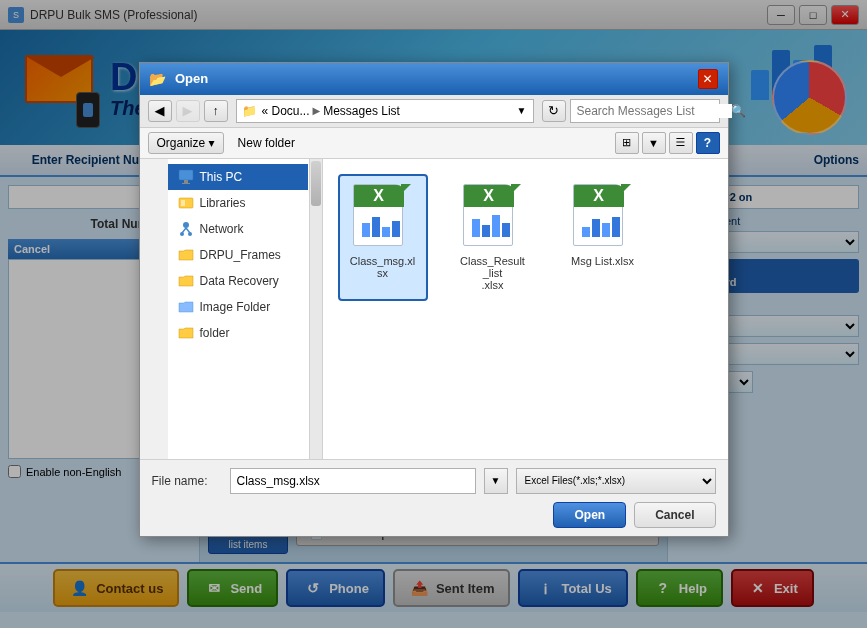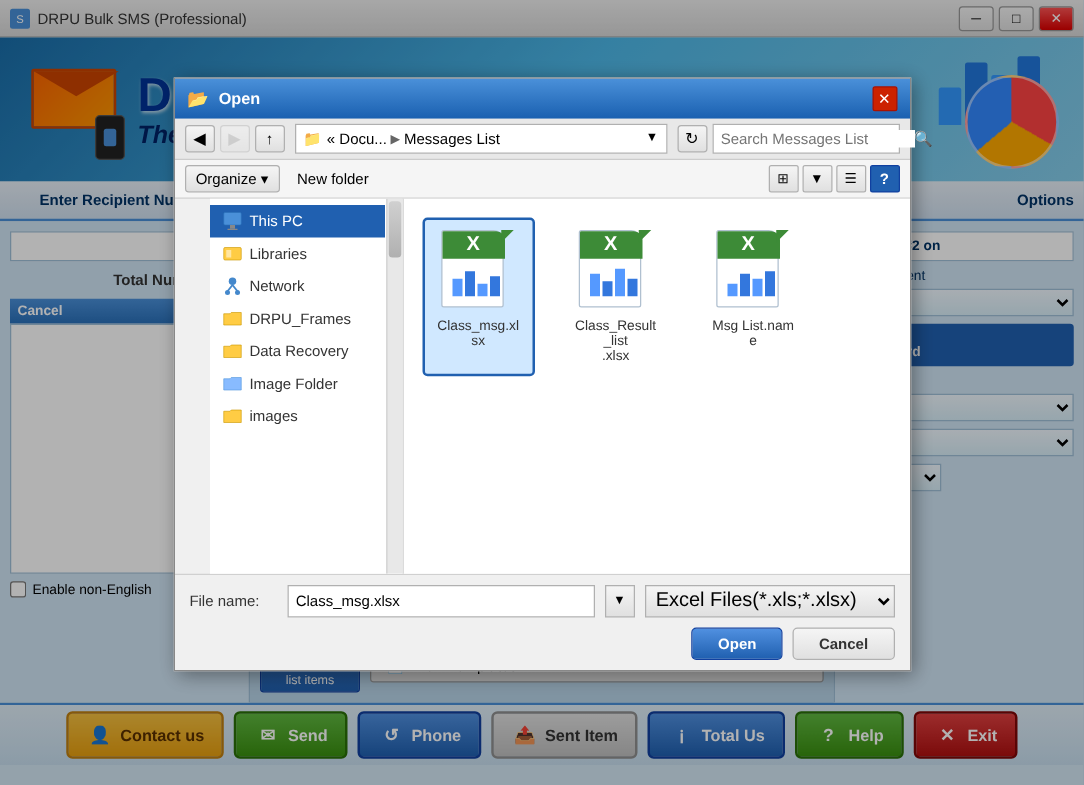--- a/index.html
+++ b/index.html
@@ -182,21 +182,21 @@
       display: flex; align-items: center; gap: 8px; margin-bottom: 8px;
     }
     .footer-label { font-size: 12px; color: #333; width: 70px; }
     .filename-input {
       flex: 1; height: 26px; border: 1px solid #b0b0b0; padding: 2px 6px;
       font-size: 12px; background: white;
     }
     .filename-dropdown { width: 24px; height: 26px; background: linear-gradient(to bottom, #f5f5f5, #e0e0e0); border: 1px solid #b0b0b0; cursor: pointer; display: flex; align-items: center; justify-content: center; font-size: 10px; }
     .filetype-select {
       width: 200px; height: 26px; border: 1px solid #b0b0b0;
-      font-size: 16px; background: linear-gradient(to bottom, #f5f5f5, #e0e0e0);
+      font-size: 10px; background: linear-gradient(to bottom, #f5f5f5, #e0e0e0);
       padding: 2px 4px;
     }
     .dialog-footer-row2 { display: flex; justify-content: flex-end; gap: 8px; }
     .footer-btn {
       padding: 5px 20px; font-size: 12px; border-radius: 4px; cursor: pointer;
       border: 1px solid; font-weight: 600;
     }
     .btn-open { background: linear-gradient(to bottom, #5090e0, #2060b0); border-color: #1040a0; color: white; }
     .btn-cancel { background: linear-gradient(to bottom, #f5f5f5, #e0e0e0); border-color: #b0b0b0; color: #333; }
     .composer-label { font-size: 11px; font-weight: 600; color: #003366; margin-bottom: 2px; }
@@ -489,21 +489,21 @@
             <svg class="sidebar-item-icon" viewBox="0 0 16 16">
                 <path d="M1,4 L6,4 L7,3 L15,3 L15,13 L1,13 Z" fill="#88bbff" stroke="#5599dd" stroke-width="0.5"></path>
               </svg>
             <span>Image Folder</span>
           </div>
 
           <div class="sidebar-item">
             <svg class="sidebar-item-icon" viewBox="0 0 16 16">
                 <path d="M1,4 L6,4 L7,3 L15,3 L15,13 L1,13 Z" fill="#ffcc44" stroke="#cc9900" stroke-width="0.5"></path>
               </svg>
-            <span>images</span>
+            <span>folder</span>
           </div>
         </div>
 
         <div style="position:absolute; right:0; top:0; width:13px; height:100%; background:#e8e8e8; border-left:1px solid #d0d0d0;">
           <div style="position:absolute; right:1px; top:2px; width:10px; height:45px; background:linear-gradient(to bottom,#d0d0d0,#b0b0b0); border-radius:3px;"></div>
         </div>
       </div>
 
       <div class="dialog-files">
 
@@ -561,21 +561,21 @@
                 <div style="position:absolute; bottom:8px; left:8px; display:flex; align-items:flex-end; gap:2px;">
                   <div style="width:8px; height:10px; background:#5599ff;"></div>
                   <div style="width:8px; height:18px; background:#3377dd;"></div>
                   <div style="width:8px; height:14px; background:#5599ff;"></div>
                   <div style="width:8px; height:20px; background:#3377dd;"></div>
                 </div>
               </div>
               <div style="position:absolute; top:0; right:0; width:0; height:0; border-left:10px solid #3d8b37; border-bottom:10px solid transparent;"></div>
             </div>
           </div>
-          <span class="file-label">Msg List.name</span>
+          <span class="file-label">Msg List.xlsx</span>
         </div>
       </div>
     </div>
 
     <div class="dialog-footer">
       <div class="dialog-footer-row1">
         <span class="footer-label">File name:</span>
         <input class="filename-input" type="text" value="Class_msg.xlsx" style="">
         <div class="filename-dropdown">▼</div>
         <select class="filetype-select">

